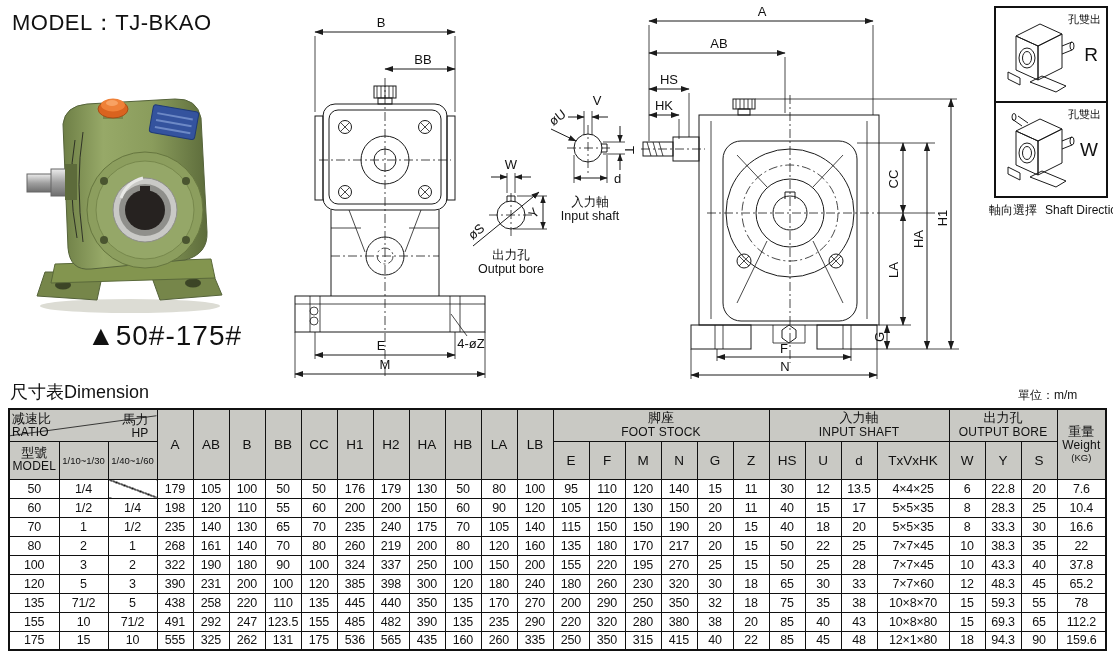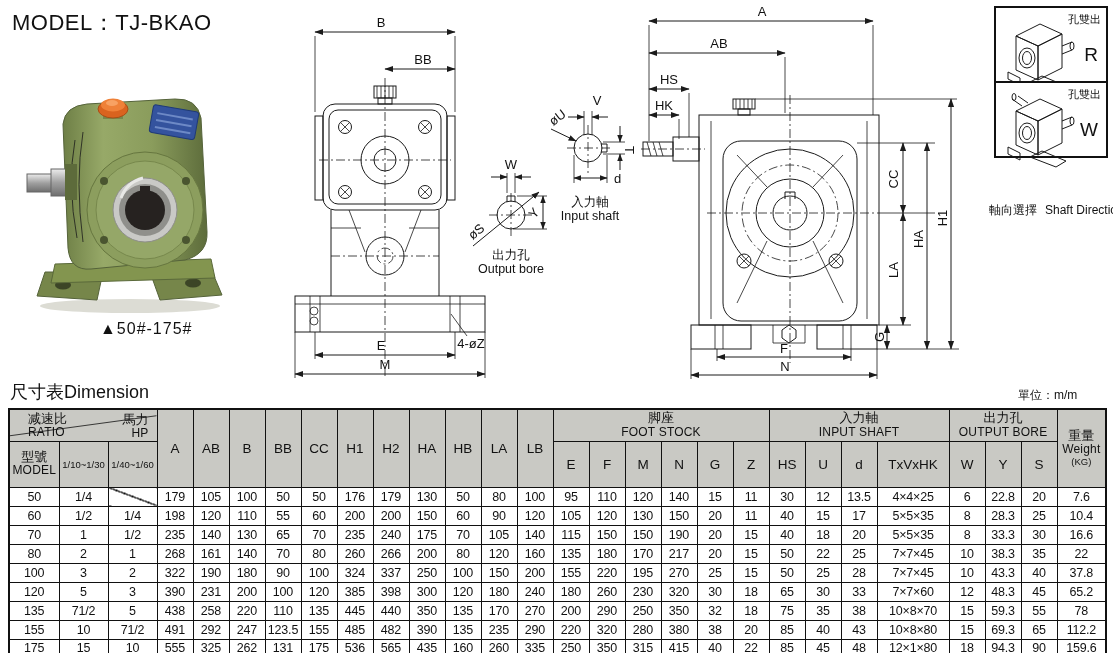--- a/index.html
+++ b/index.html
@@ -1,54 +1,54 @@
 <!DOCTYPE html>
 <html><head>
 <meta charset="utf-8">
 <style>
   *{margin:0;padding:0;box-sizing:border-box}
   html,body{background:#ffffff}
   .page{position:relative;width:1113px;height:653px;background:#fff;color:#111;
         font-family:"Liberation Sans",sans-serif;overflow:hidden}
   .title{position:absolute;left:12px;top:8px;font-size:22px;font-weight:400;letter-spacing:.5px}
-  .size-label{position:absolute;left:100px;top:320px;font-size:16px;letter-spacing:1px}
+  .size-label{position:absolute;left:87px;top:320px;font-size:28px;letter-spacing:1px}
   .dwg{position:absolute}
   svg text{font-family:"Liberation Sans",sans-serif;font-size:13px;fill:#111}
   svg text.zh{font-size:12.5px}
   svg .ln{stroke:#1b1b1b;stroke-width:1;fill:none}
   svg .lt{stroke:#1b1b1b;stroke-width:.8;fill:none}
   svg .dash{stroke-dasharray:9 3 2 3}
   
   .sd-panel{position:absolute;left:994px;top:6px;width:114px}
-  .sd-box{border:2px solid #111;height:77px;position:relative;background:#fff}
+  .sd-box{border:2px solid #111;height:97px;position:relative;background:#fff}
   .sd-box+.sd-box{margin-top:-2px}
   .sd-note{position:absolute;right:5px;top:4px;font-size:11px}
   .sd-letter{position:absolute;right:8px;top:36px;font-size:19px}
   .sd-caption{position:absolute;left:989px;top:202px;font-size:12px;white-space:nowrap}
   .sd-caption .en{margin-left:8px}
   
   .tbl-title{position:absolute;left:10px;top:380px;font-size:18px}
   .tbl-title .en{margin-left:0}
   .unit-note{position:absolute;left:1018px;top:387px;font-size:12px}
   table.dims{position:absolute;left:8px;top:408px;width:1097px;border-collapse:collapse;
              table-layout:fixed;border:2px solid #111}
   .dims th,.dims td{border:1px solid #111;text-align:center;vertical-align:middle;padding:0;overflow:hidden}
   .dims thead th{background:#c9c9c4;font-weight:400}
   .dims thead tr.r1 th{height:32px}
-  .dims thead tr.r2 th{height:46px}
+  .dims thead tr.r2 th{height:38px}
   .dims .zh{display:block;font-size:13px;line-height:1.1}
   .dims .en{display:block;font-size:12px;line-height:1.15;letter-spacing:.2px}
   .dims .en2{display:block;font-size:9.5px;line-height:1.1}
   .dims .letter{font-size:13.5px}
   .dims .small{font-size:9.5px}
   .dims tbody td{font-size:12.5px;height:19px;background:#fff;letter-spacing:-0.2px}
   .dims td.diag-cell{background-image:linear-gradient(to top right,
       transparent calc(50% - .7px),#111 calc(50% - .7px),#111 calc(50% + .7px),transparent calc(50% + .7px))}
   th.diag{position:relative}
-  th.diag .ratio{position:absolute;left:18px;top:2px;text-align:left}
+  th.diag .ratio{position:absolute;left:2px;top:2px;text-align:left}
   th.diag .hp{position:absolute;right:8px;top:3px;text-align:right}
   th.diag svg{position:absolute;left:0;top:0;width:100%;height:100%}
 </style>
 </head>
 <body>
 
 <div class="page">
 
   <div class="title">MODEL：TJ-BKAO</div>
 
@@ -573,21 +573,21 @@
         <tr>
           <td>80</td>
           <td>2</td>
           <td>1</td>
           <td>268</td>
           <td>161</td>
           <td>140</td>
           <td>70</td>
           <td>80</td>
           <td>260</td>
-          <td>266</td>
+          <td>219</td>
           <td>200</td>
           <td>80</td>
           <td>120</td>
           <td>160</td>
           <td>135</td>
           <td>180</td>
           <td>170</td>
           <td>217</td>
           <td>20</td>
           <td>15</td>

